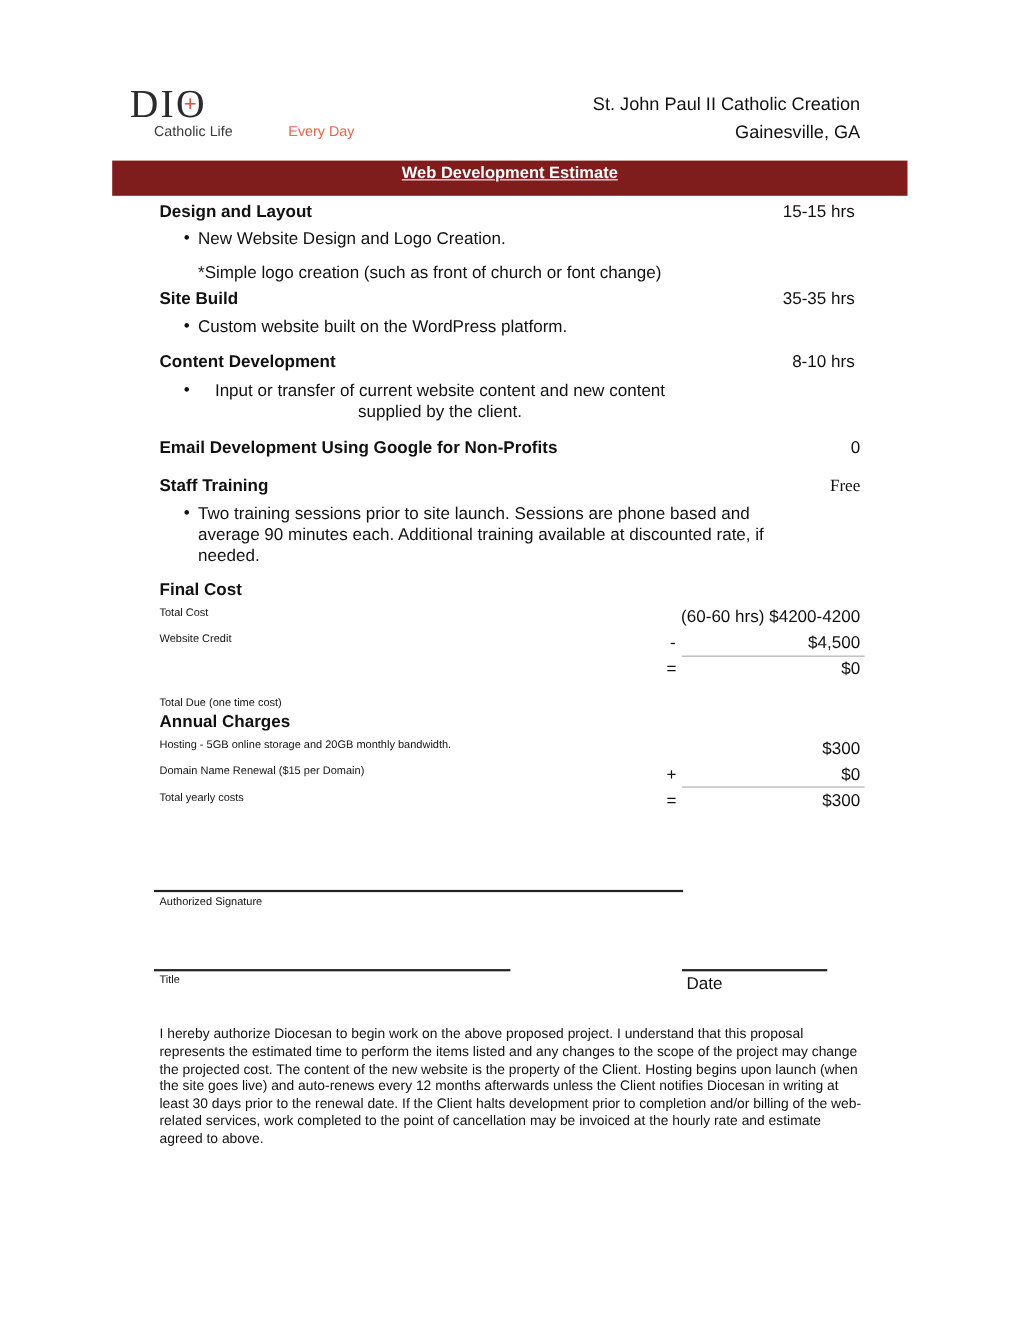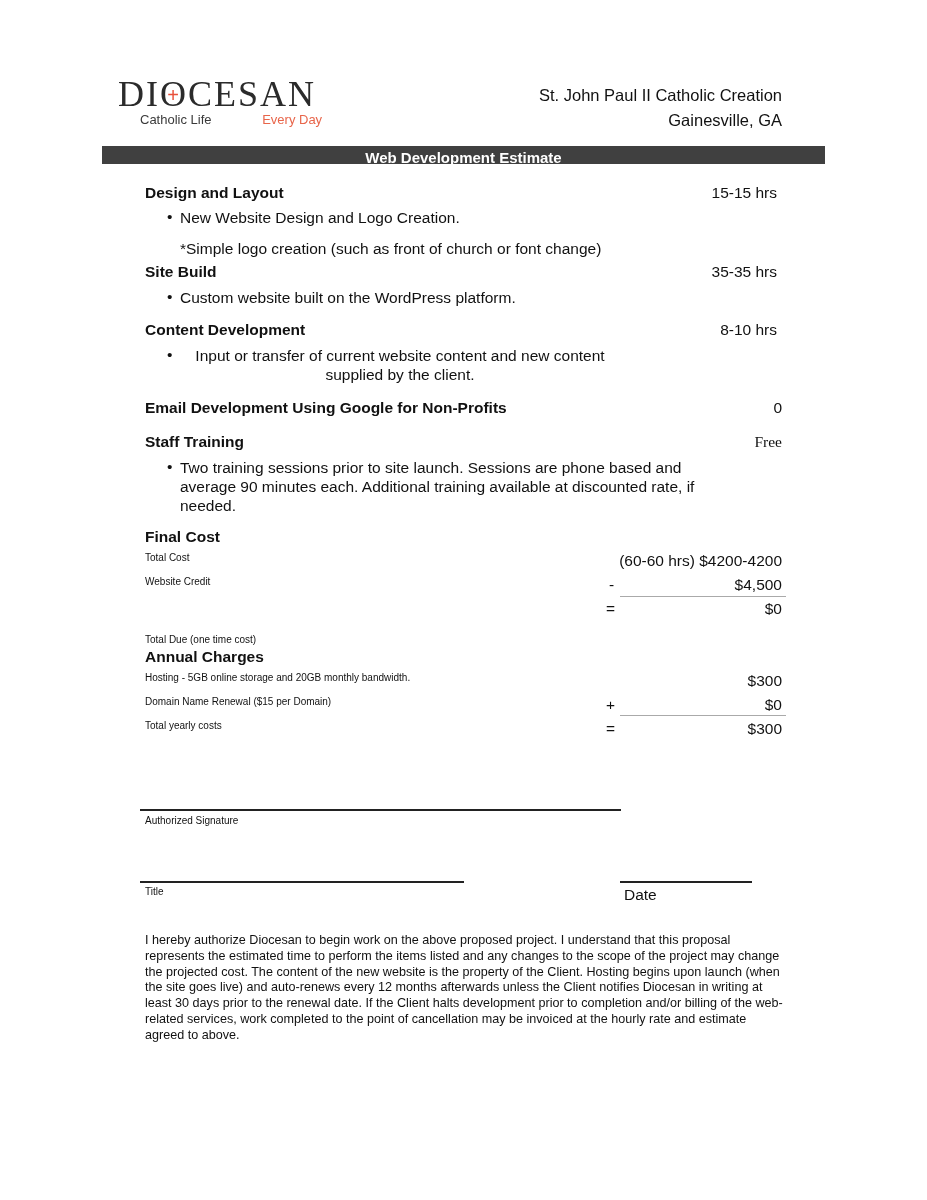--- a/index.html
+++ b/index.html
@@ -7,39 +7,39 @@
          font-family: "Liberation Sans", sans-serif; color: #111; }
   .abs { position: absolute; }
   .logo-word { left: 118px; top: 76px; font-family: "Liberation Serif", serif; font-size: 36px;
                letter-spacing: 2px; color: #2b2b2b; line-height: 36px; white-space: nowrap; }
   .logo-o { display: inline-block; position: relative; }
   .logo-cross { position: absolute; left: 50%; top: 52%; transform: translate(-50%, -50%);
                 color: #e8503a; font-family: "Liberation Sans", sans-serif; font-size: 20px; line-height: 20px; }
   .logo-tag { left: 140px; top: 112px; font-size: 13px; color: #3a3a3a; white-space: nowrap; }
   .logo-tag .accent { color: #e8654a; margin-left: 47px; }
   .client { right: 145px; text-align: right; font-size: 16.5px; color: #111; white-space: nowrap; }
-  .bar { left: 102px; top: 146px; width: 723px; height: 18px; background: #404040;
+  .bar { left: 102px; top: 146px; width: 723px; height: 32px; background: #7f1d1d;
          color: #fff; font-weight: bold; font-size: 15px; text-align: center; line-height: 24px; text-decoration: underline; }
   .h { left: 145px; font-weight: bold; font-size: 15.5px; white-space: nowrap; }
   .t { font-size: 15.5px; white-space: nowrap; }
   .right { text-align: right; }
   .bullet { left: 167px; font-size: 15.5px; }
   .bullet-text { left: 180px; font-size: 15.5px; line-height: 19px; }
   .line { left: 145px; font-size: 10px; white-space: nowrap; }
   .op { left: 606px; font-size: 15.5px; }
   .amt { right: 145px; font-size: 15.5px; text-align: right; white-space: nowrap; }
   .rule { height: 1px; background: #aaaaaa; }
   .sig { height: 1.5px; background: #222; }
   .fine { left: 145px; top: 933px; width: 640px; font-size: 12.6px; line-height: 15.8px; color: #111; }
 </style>
 </head>
 <body>
 
 <div class="abs logo-word">
-  <span>DI</span><span class="logo-o"><span>O</span><span class="logo-cross">+</span></span><span>CESAN</span>
+  <span>DI</span><span class="logo-o"><span>O</span><span class="logo-cross">+</span></span>
 </div>
 <div class="abs logo-tag">
   <span style="white-space:pre">Catholic Life </span><span class="accent">Every Day</span>
 </div>
 
 <div class="abs client" style="top:86px;">St. John Paul II Catholic Creation</div>
 <div class="abs client" style="top:111px;">Gainesville, GA</div>
 
 <div class="abs bar">Web Development Estimate</div>
 

